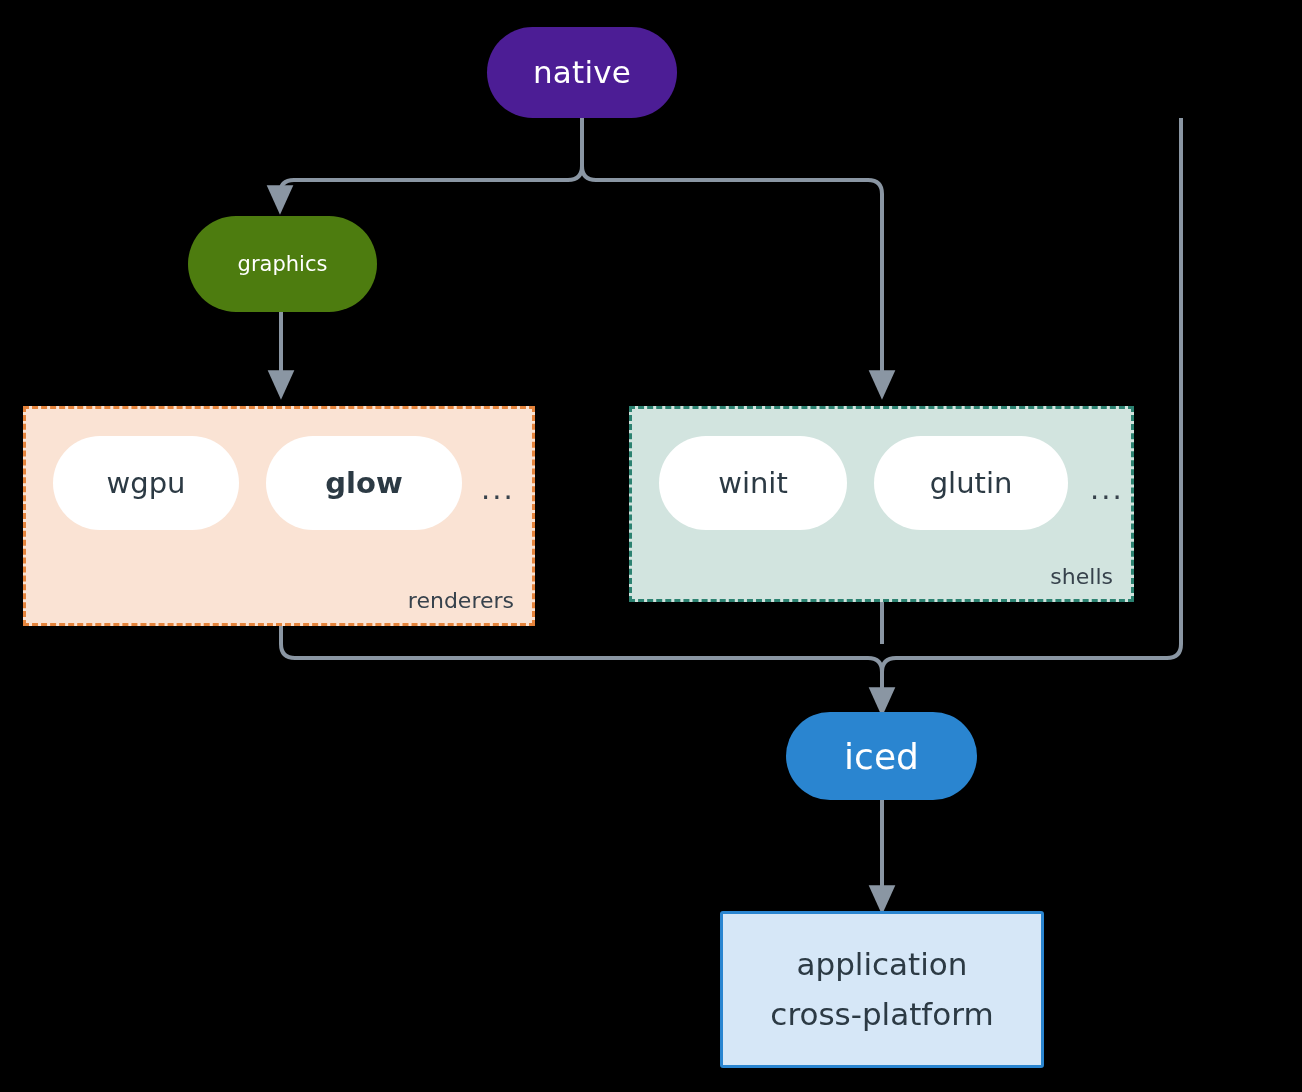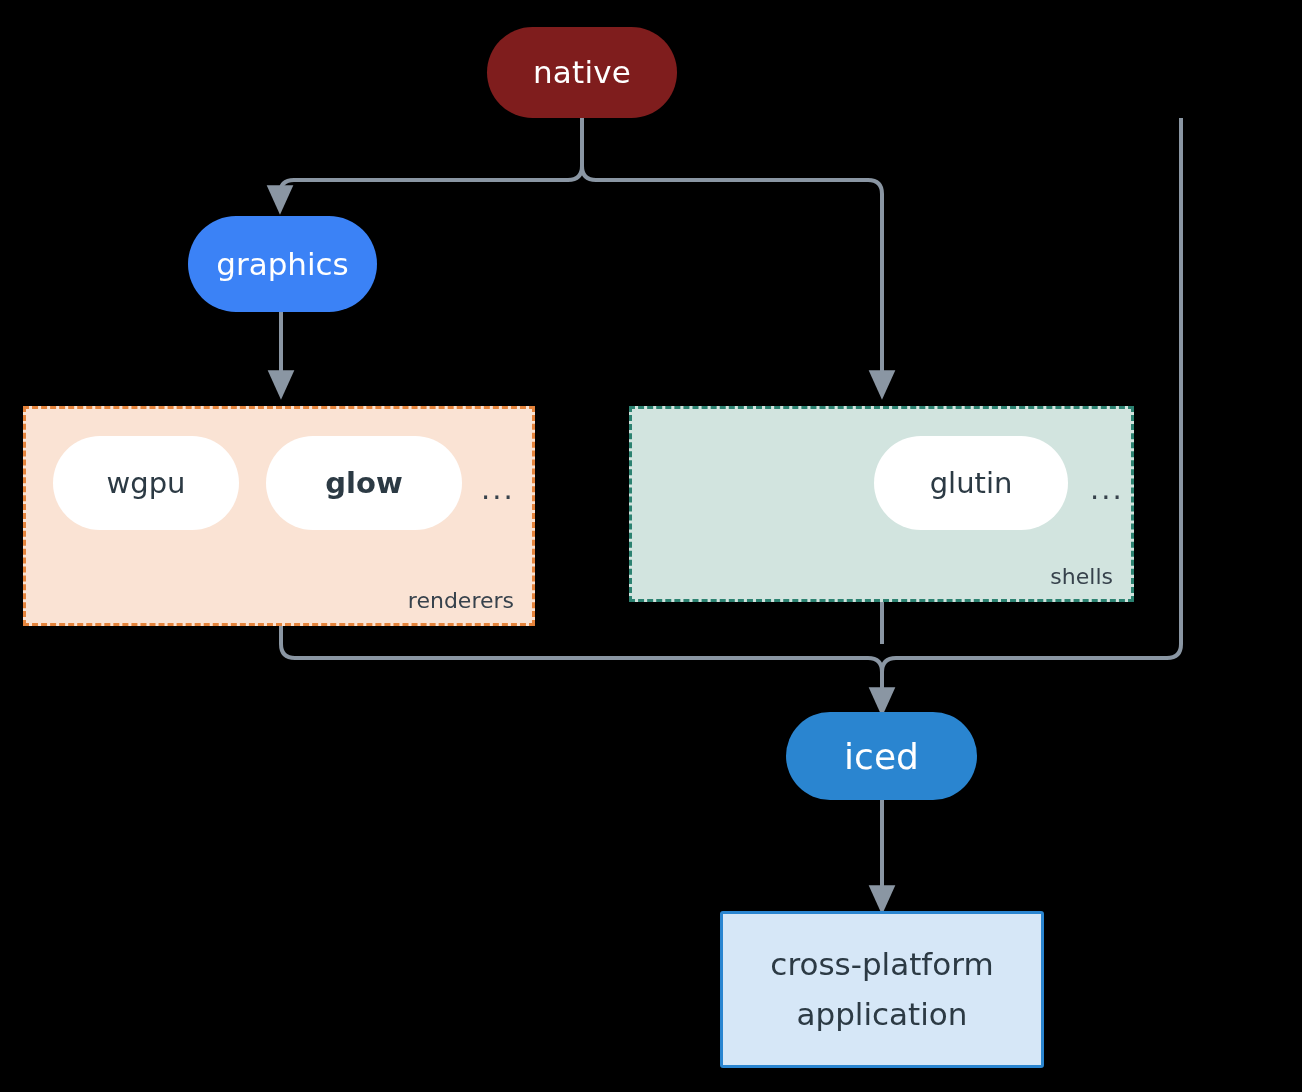--- a/index.html
+++ b/index.html
@@ -31,32 +31,32 @@
     align-items: center;
     justify-content: center;
     text-align: center;
     box-sizing: border-box;
     line-height: 1.25;
   }
 
   
   .pill-top {
     border-radius: 48px;
-    background: #7f1d1d;
+    background: #4c1d95;
     color: #FFFFFF;
     font-size: 31px;
     letter-spacing: 0.2px;
   }
 
   
   .pill-graphics {
     border-radius: 58px;
-    background: #3b82f6;
+    background: #4d7c0f;
     color: #FFFFFF;
-    font-size: 31px;
+    font-size: 21px;
   }
 
   
   .pill-iced {
     border-radius: 44px;
     background: #2A85D0;
     color: #FFFFFF;
     font-size: 36px;
   }
 
@@ -170,31 +170,34 @@
       <span>wgpu</span>
     </div>
     <div class="chip" style="left:240px; top:27px; width:196px; height:94px;font-weight:bold;">
       <span>glow</span>
     </div>
     <div class="ellipsis" style="left:455px; top:66px;">...</div>
     <div class="group-label">renderers</div>
   </div>
 
   <div class="group shells" style="left:629px; top:406px; width:505px; height:196px;">
+    <div class="chip" style="left:27px; top:27px; width:188px; height:94px;">
+      <span>winit</span>
+    </div>
     <div class="chip" style="left:242px; top:27px; width:194px; height:94px;">
       <span>glutin</span>
     </div>
     <div class="ellipsis" style="left:458px; top:66px;">...</div>
     <div class="group-label">shells</div>
   </div>
 
   <div class="node pill-iced" style="left:786px; top:712px; width:191px; height:88px;">
     <span>iced</span>
   </div>
 
   <div class="appbox" style="left:720px; top:911px; width:324px; height:157px;">
     <div>
+      <div>application</div>
       <div>cross-platform</div>
-      <div>application</div>
     </div>
   </div>
 
 </div>
 
 </body></html>

